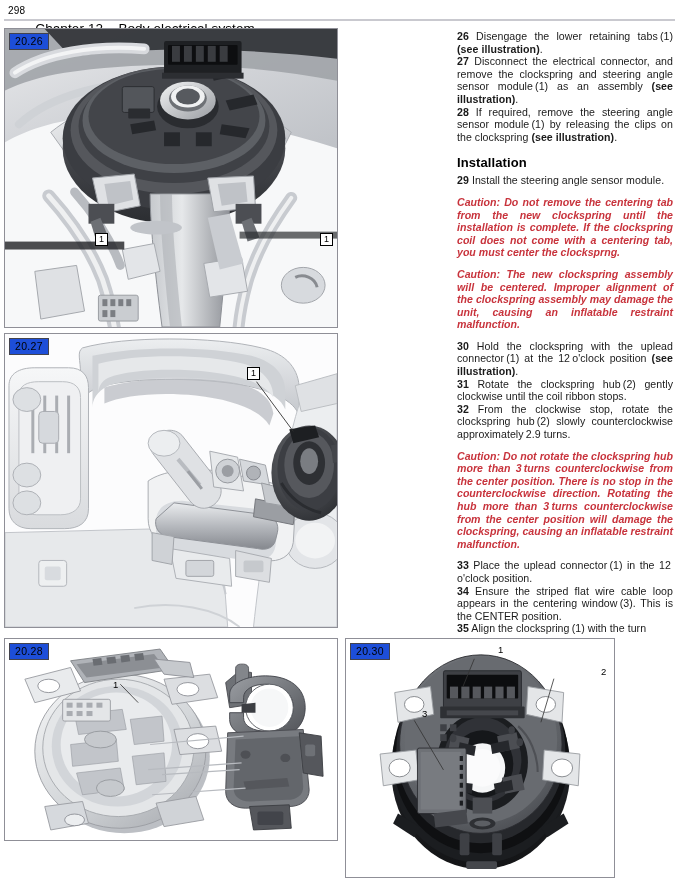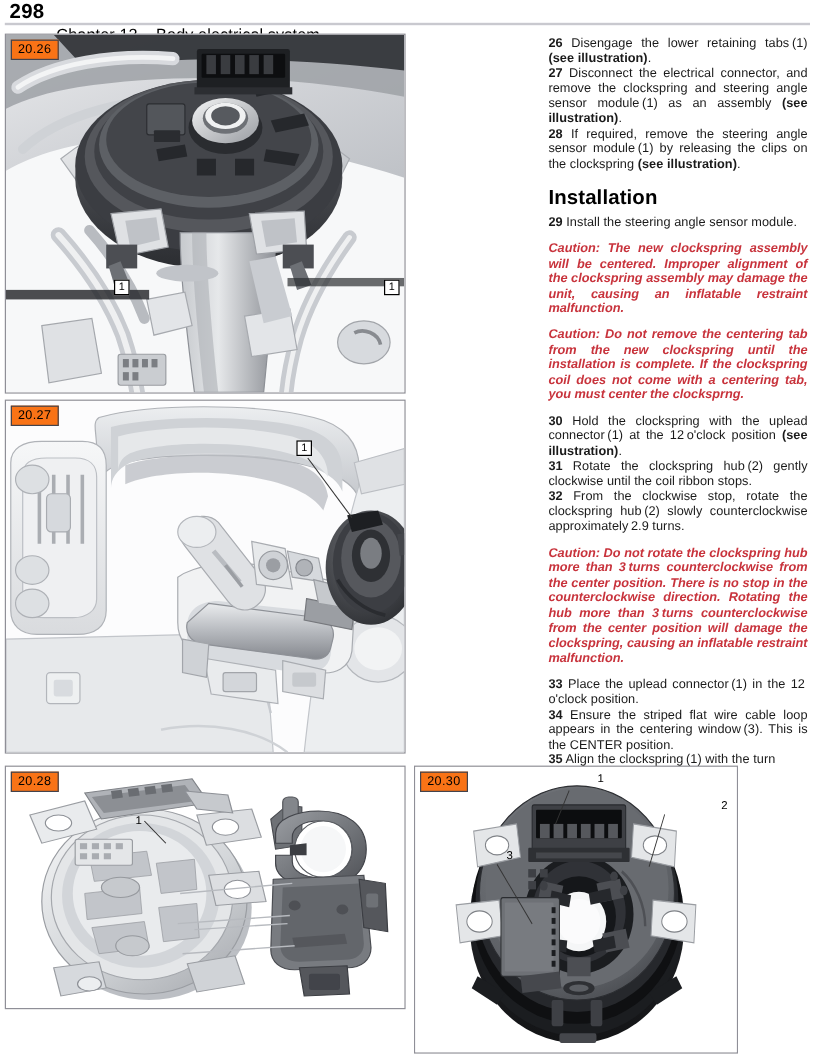--- a/index.html
+++ b/index.html
@@ -22,22 +22,22 @@
     left: 0; top: 0;
     width: 679px;
     height: 20px;
     padding-left: 8px;
     box-sizing: border-box;
     display: flex;
     align-items: center;
     gap: 10px;
   }
   .page-number {
-    font-size: 17px;
-    font-weight: bold;
+    font-size: 10px;
+    font-weight: normal;
     letter-spacing: 0.2px;
   }
   .chapter-title {
     font-size: 13.5px;
     font-weight: normal;
     letter-spacing: 0.1px;
     margin-top: 37px;
   }
   .header-rule {
     position: absolute;
@@ -52,21 +52,21 @@
     position: absolute;
     border: 1px solid #8f8f97;
     box-sizing: border-box;
     overflow: hidden;
     background: #ffffff;
   }
   .fig-label {
     position: absolute;
     left: 4px; top: 4px;
     z-index: 40;
-    background: #f97316;
+    background: #1d4ed8;
     border: 1px solid #43434c;
     font-size: 10.5px;
     padding: 2px 5px 2px 5px;
     font-family: "Liberation Sans", sans-serif;
     letter-spacing: 0.3px;
     line-height: 1.05;
   }
   #fig-2026 { left: 4px;  top: 28px;  width: 334px; height: 300px; }
   #fig-2027 { left: 4px;  top: 333px; width: 334px; height: 295px; }
   #fig-2028 { left: 4px;  top: 638px; width: 334px; height: 203px; }
@@ -115,21 +115,21 @@
     font-size: 10.6px;
     line-height: 12.6px;
     text-align: justify;
     font-style: italic;
     font-weight: bold;
     color: #c8333c;
     margin-top: 9px !important;
     margin-bottom: 9px !important;
   }
   .section-head {
-    font-size: 17px;
+    font-size: 13px;
     font-weight: bold;
     color: #000;
     margin-top: 12px !important;
     margin-bottom: 4px !important;
     letter-spacing: 0.1px;
   }
   .gap-before { margin-top: 9px !important; }
 </style>
 </head>
 <body>
@@ -571,24 +571,24 @@
   <p class="para"><span class="step-num">26</span><span> Disengage the lower retaining tabs (1) </span><span class="bold">(see illustration)</span><span>.</span></p>
 
   <p class="para"><span class="step-num">27</span><span> Disconnect the electrical connector, and remove the clockspring and steering angle sensor module (1) as an assembly </span><span class="bold">(see illustration)</span><span>.</span></p>
 
   <p class="para"><span class="step-num">28</span><span> If required, remove the steering angle sensor module (1) by releasing the clips on the clockspring </span><span class="bold">(see illustration)</span><span>.</span></p>
 
   <h3 class="section-head">Installation</h3>
 
   <p class="para"><span class="step-num">29</span><span> Install the steering angle sensor module.</span></p>
 
+  <p class="caution">Caution: Do not remove the centering tab from the new clockspring until the installation is complete. If the clockspring coil does not come with a centering tab, you must center the clocksprng.</p>
+
   <p class="caution">Caution: The new clockspring assembly will be centered. Improper alignment of the clockspring assembly may damage the unit, causing an inflatable restraint malfunction.</p>
 
-  <p class="caution">Caution: Do not remove the centering tab from the new clockspring until the installation is complete. If the clockspring coil does not come with a centering tab, you must center the clocksprng.</p>
-
   <p class="para gap-before"><span class="step-num">30</span><span> Hold the clockspring with the uplead connector (1) at the 12 o'clock position </span><span class="bold">(see illustration)</span><span>.</span></p>
 
   <p class="para"><span class="step-num">31</span><span> Rotate the clockspring hub (2) gently clockwise until the coil ribbon stops.</span></p>
 
   <p class="para"><span class="step-num">32</span><span> From the clockwise stop, rotate the clockspring hub (2) slowly counterclockwise approximately 2.9 turns.</span></p>
 
   <p class="caution">Caution: Do not rotate the clockspring hub more than 3 turns counterclockwise from the center position. There is no stop in the counterclockwise direction. Rotating the hub more than 3 turns counterclockwise from the center position will damage the clockspring, causing an inflatable restraint malfunction.</p>
 
   <p class="para gap-before"><span class="step-num">33</span><span> Place the uplead connector (1) in the 12 o'clock position.</span></p>
 

